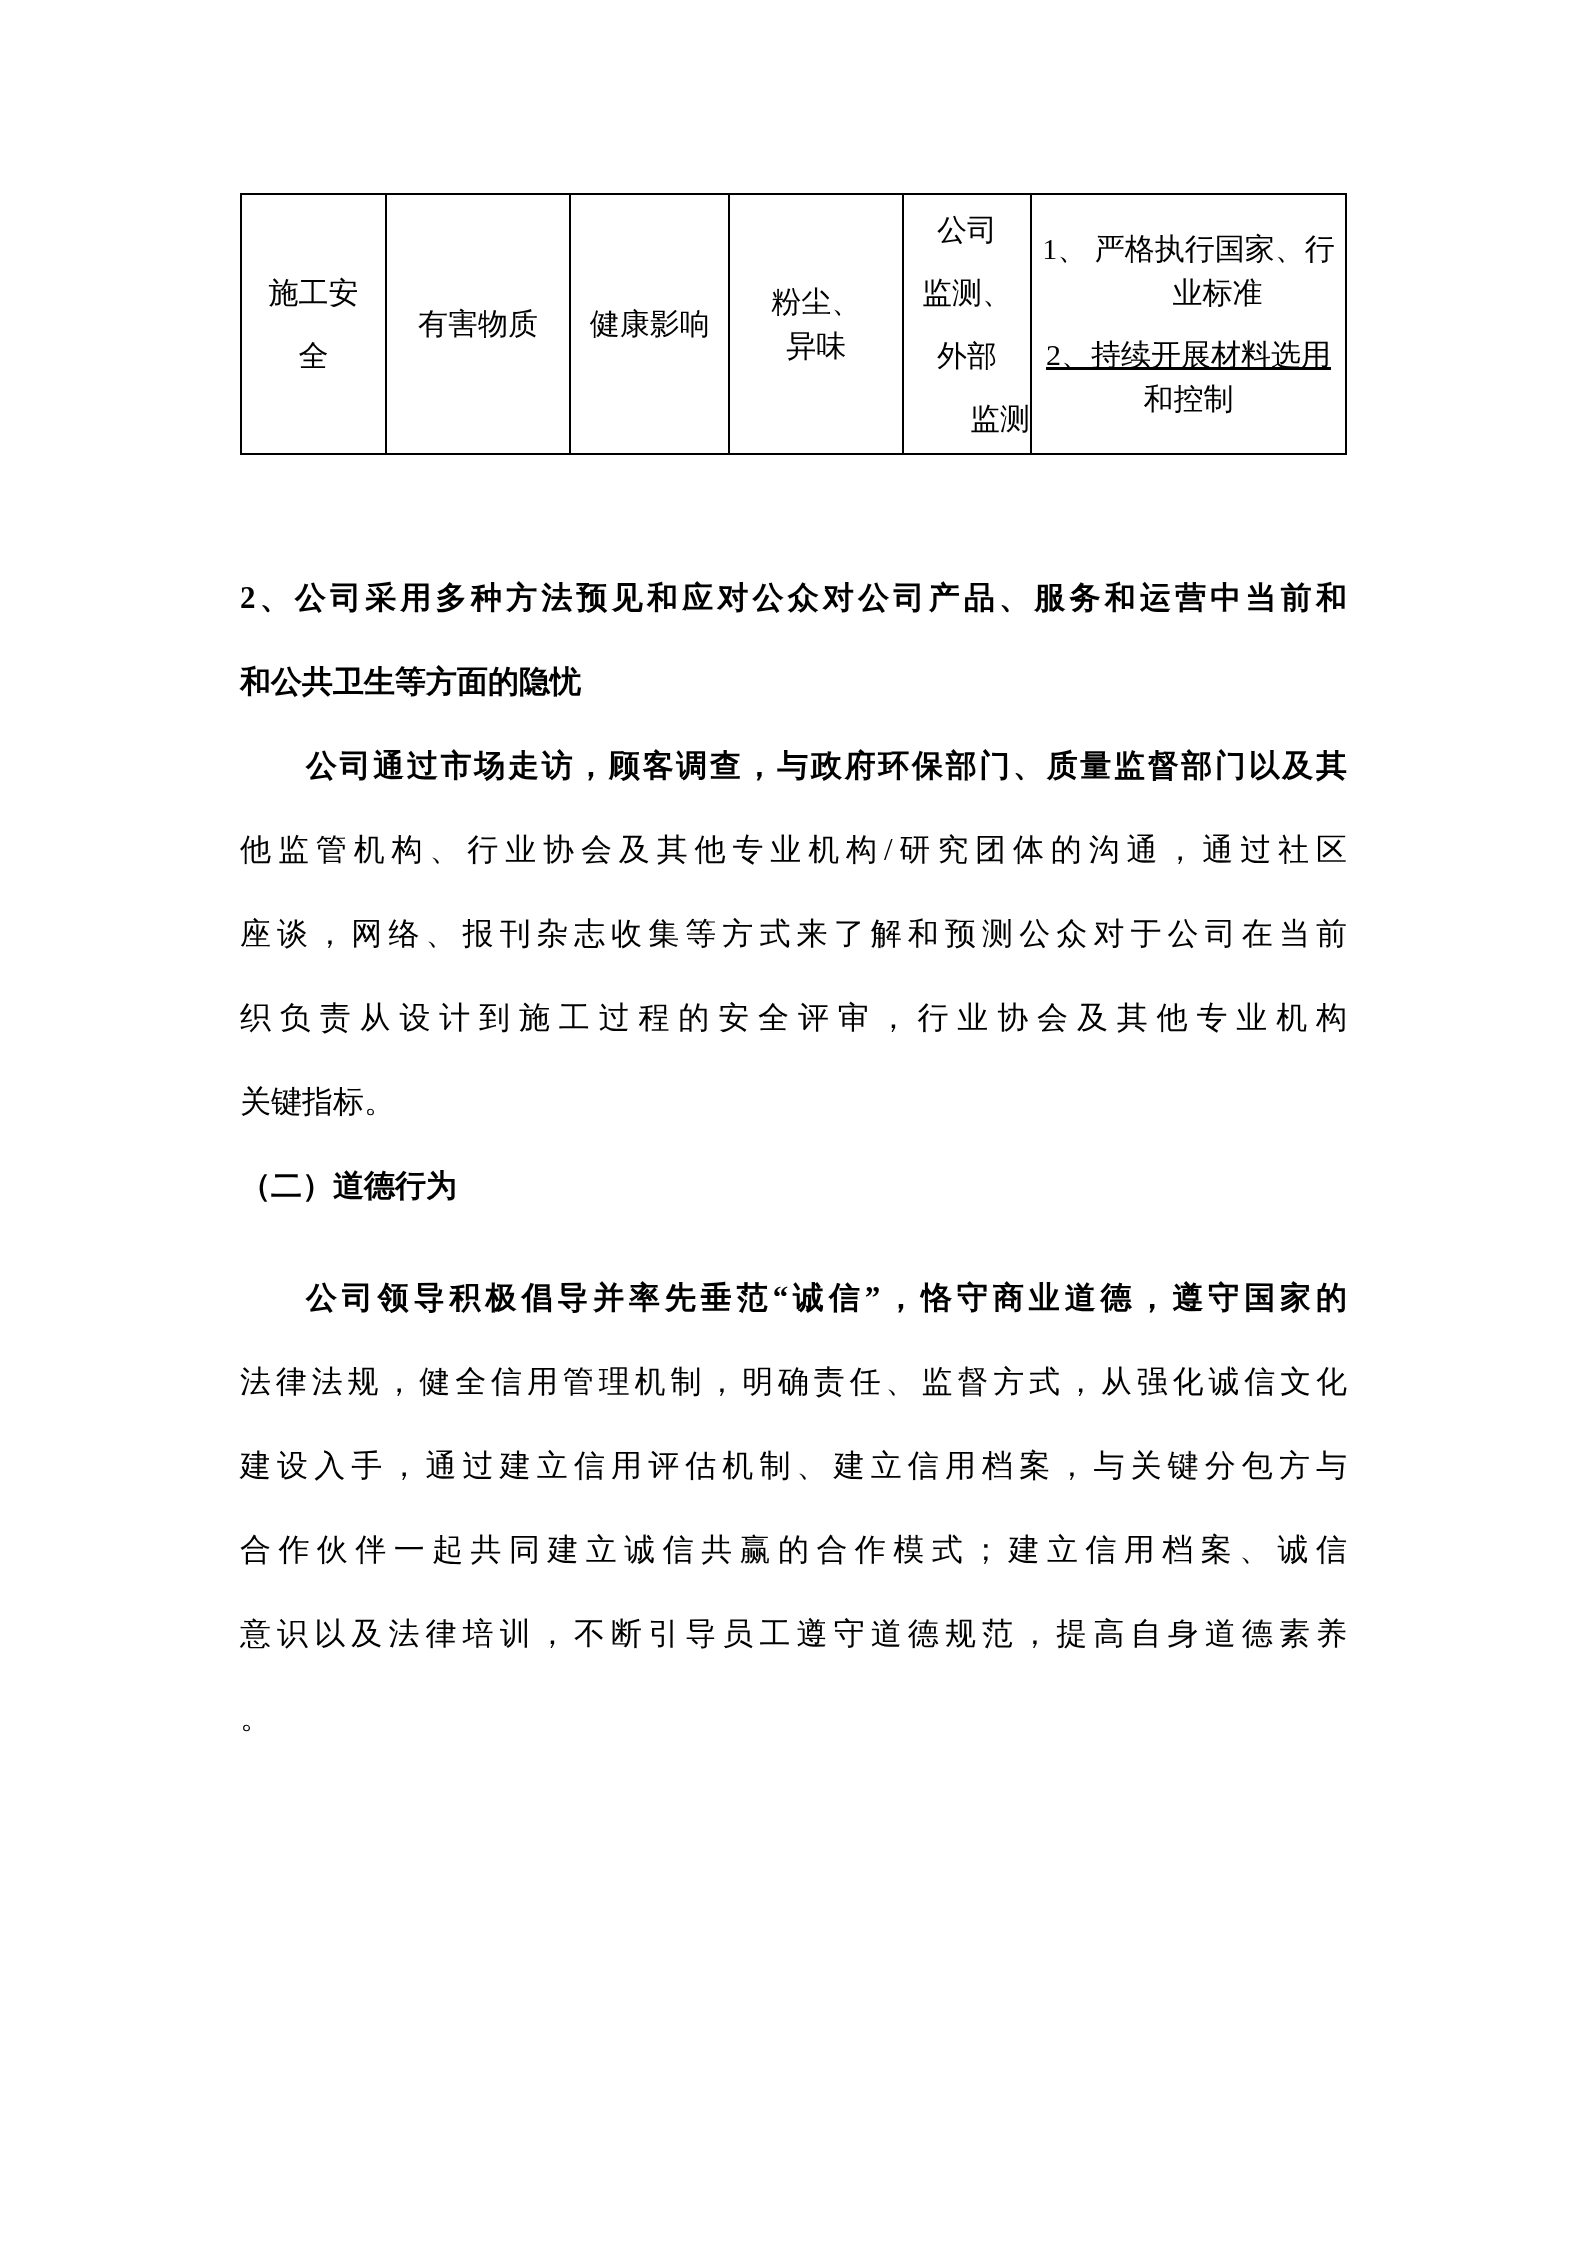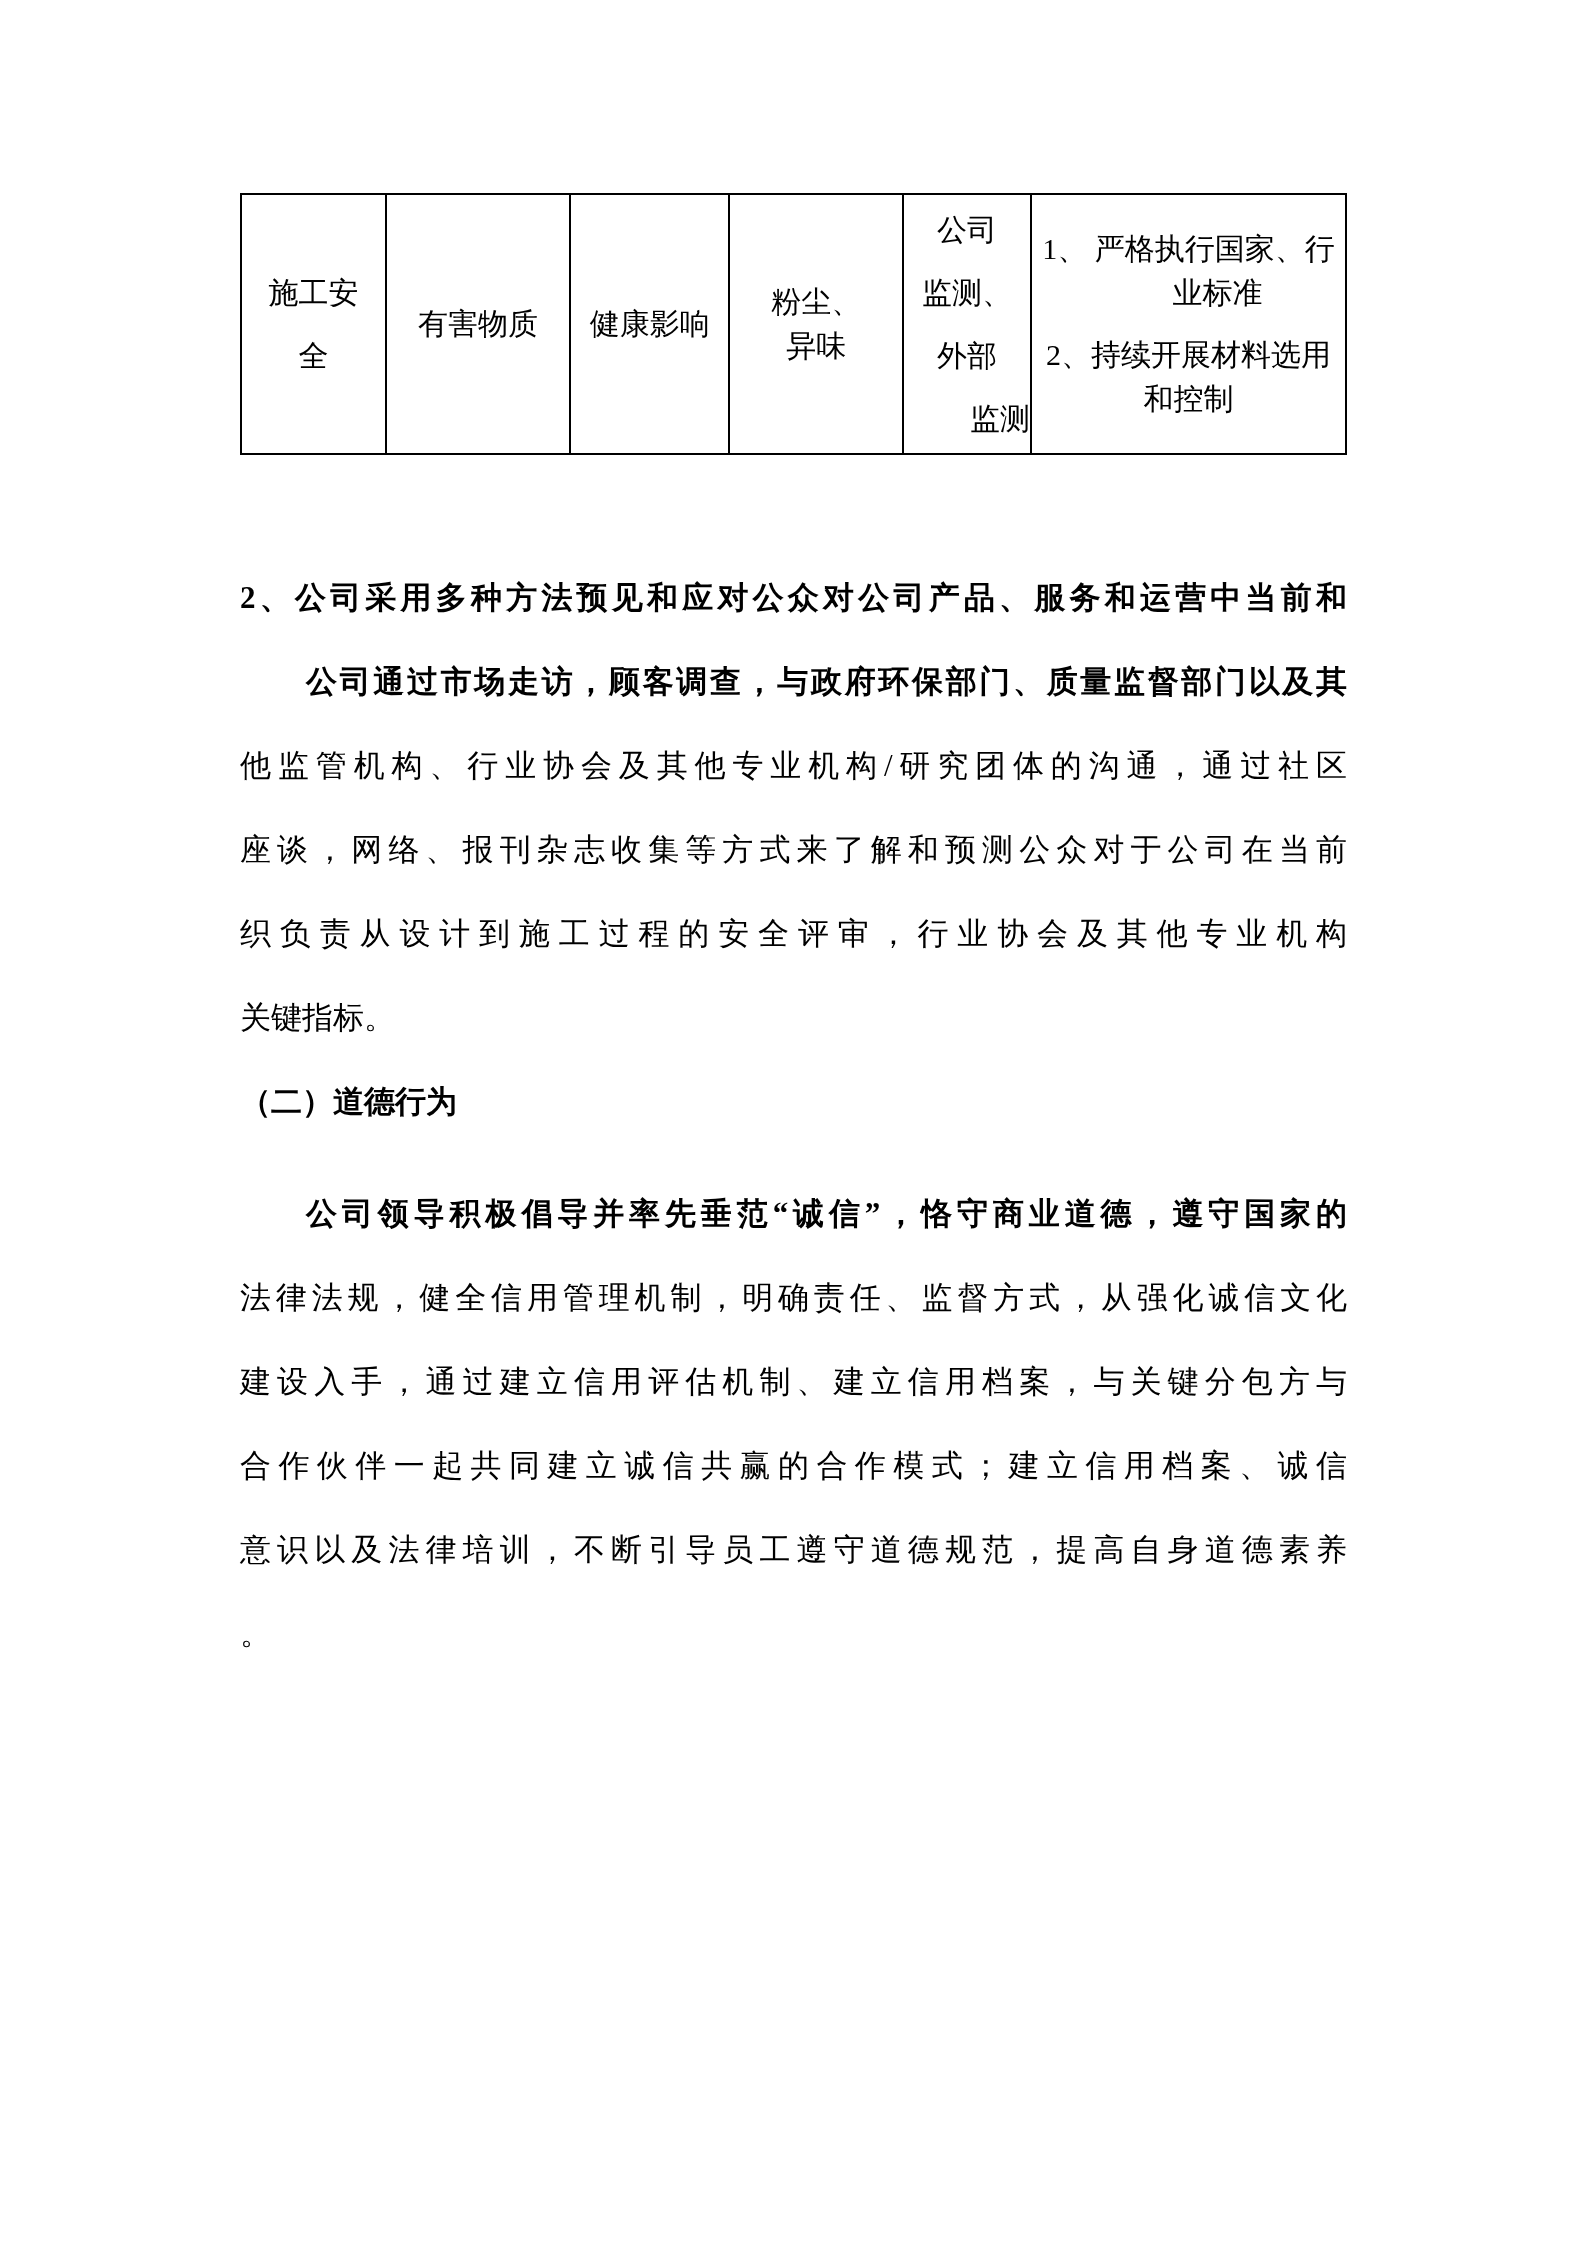--- a/index.html
+++ b/index.html
@@ -30,21 +30,21 @@
     font-size:30px;
     padding:0 6px;
     height:258px;
   }
   .cl { line-height:44px; white-space:nowrap; }
   .cl-wide { line-height:63px; white-space:nowrap; }
   .shift-r { text-indent:60px; }
   td.measures { text-align:left; padding:0 8px; font-size:29px; }
   .hang-first { line-height:44px; white-space:nowrap; }
   .hang-rest  { line-height:44px; white-space:nowrap; padding-left:58px; }
-  .item-gap { margin-top:18px; }
+  .item-gap { margin-top:18px;text-decoration:underline; }
 
   
   .body-text { margin-top:101px; }
   .ln {
     font-size:31px;
     line-height:84px;
     height:84px;
     text-align:justify;
     text-align-last:justify;
   }
@@ -98,20 +98,21 @@
             <div class="hang-first">和控制</div>
           </td>
         </tr>
       </tbody>
     </table>
 
     <div class="body-text">
 
       <div>
         <div class="ln b">2、公司采用多种方法预见和应对公众对公司产品、服务和运营中当前和</div>
+        <div class="ln b end">和公共卫生等方面的隐忧</div>
       </div>
 
       <div>
         <div class="ln ind2">公司通过市场走访，顾客调查，与政府环保部门、质量监督部门以及其</div>
         <div class="ln">他监管机构、行业协会及其他专业机构/研究团体的沟通，通过社区</div>
         <div class="ln">座谈，网络、报刊杂志收集等方式来了解和预测公众对于公司在当前</div>
         <div class="ln">织负责从设计到施工过程的安全评审，行业协会及其他专业机构</div>
         <div class="ln end">关键指标。</div>
       </div>
 

